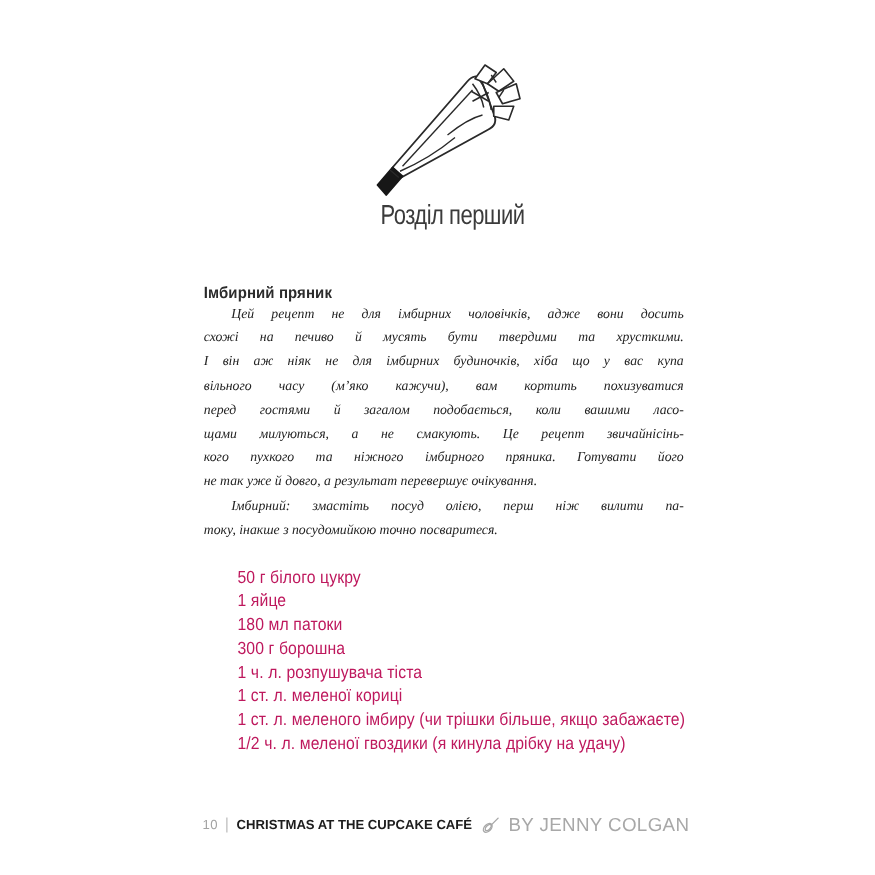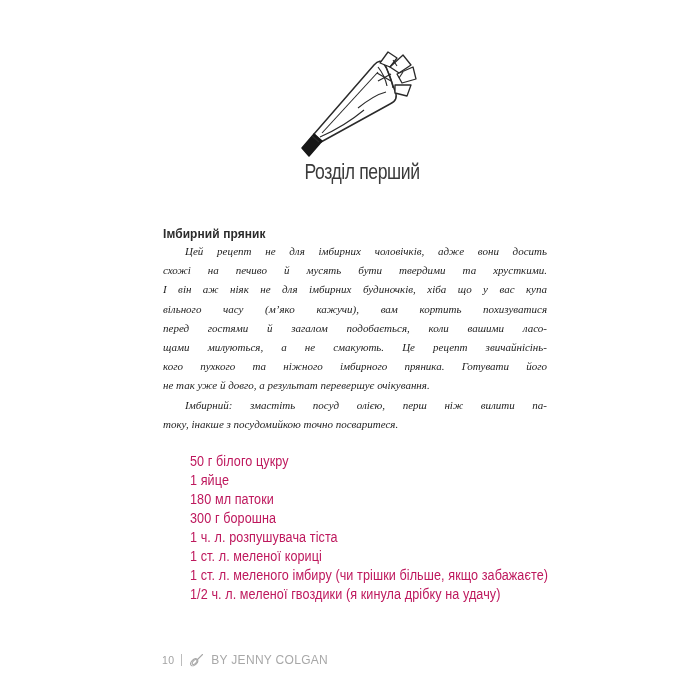--- a/index.html
+++ b/index.html
@@ -53,21 +53,21 @@
   .footer .page-number {
     font-size: 10.5px; color: #a3a3a3; letter-spacing: 0.3px;
   }
   .footer .divider {
     width: 1px; height: 12px; background: #bcbcbc;
   }
   .footer .book-title {
     font-size: 10.5px; font-weight: 700; color: #1d1d1d; letter-spacing: 0px;
   }
   .footer .byline {
-    font-size: 12px; color: #a8a8a8; letter-spacing: 0.3px;
+    font-size: 15px; color: #a8a8a8; letter-spacing: 0.3px;
   }
   .footer svg { display: block; }
 </style>
 </head>
 <body>
 
 <div class="illustration">
   <svg viewBox="0 0 126 108" width="126" height="108" fill="none" stroke="#2a2a2a" stroke-width="1.5" stroke-linejoin="round">
 
     <path d="M16,84 L76,15 Q82,8 87,14 L97,41 Q101,50 92,54 L23,92 Z" fill="#ffffff"></path>
@@ -142,19 +142,20 @@
       <span class="cond-l">1 ст. л. меленого імбиру (чи трішки більше, якщо забажаєте)</span>
     </div>
     <div class="ingredient-line">
       <span class="cond-l">1/2 ч. л. меленої гвоздики (я кинула дрібку на удачу)</span>
     </div>
 </div>
 
 <div class="footer">
   <span class="page-number">10</span>
   <span class="divider"></span>
+  <span class="book-title">CHRISTMAS AT THE CUPCAKE CAFÉ</span>
   <svg width="15" height="14" viewBox="0 0 15 14" fill="none" stroke="#a8a8a8" stroke-width="1.1" stroke-linecap="round">
     <path d="M13.5,1.5 L8.5,6.5"></path>
     <ellipse cx="5.2" cy="9.3" rx="4.2" ry="2.6" transform="rotate(-45 5.2 9.3)"></ellipse>
     <ellipse cx="5.6" cy="9.0" rx="3.0" ry="1.6" transform="rotate(-45 5.6 9.0)"></ellipse>
   </svg>
   <span class="byline">BY JENNY COLGAN</span>
 </div>
 
 </body></html>

